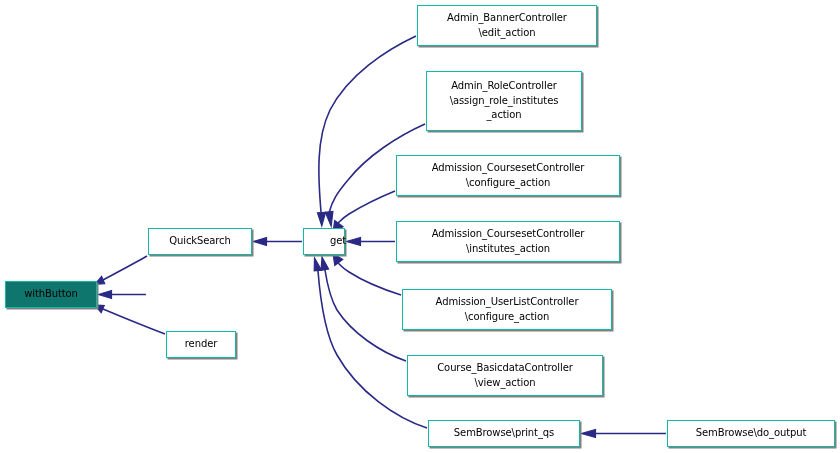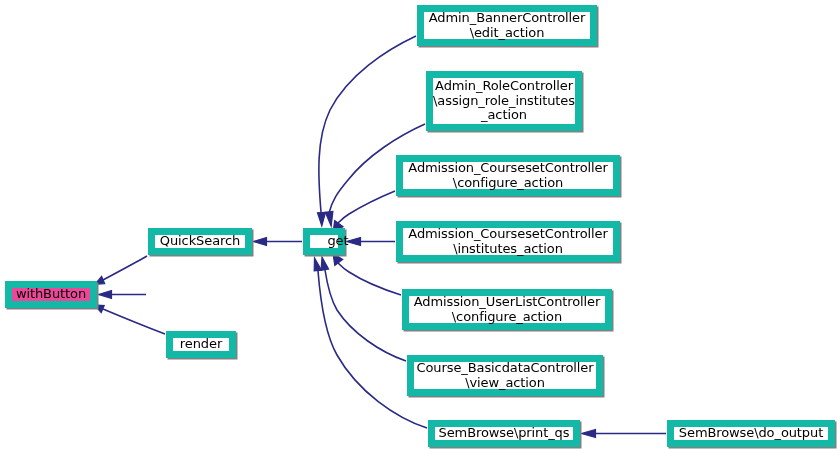--- a/index.html
+++ b/index.html
@@ -23,37 +23,37 @@
     position: absolute;
     top: 0;
     left: 0;
     width: 840px;
     height: 453px;
     display: block;
   }
   .node-box {
     position: absolute;
     box-sizing: border-box;
-    border: 7px solid #14b8a6;
+    border: 1px solid #14b8a6;
     background: #ffffff;
     box-shadow: 1.5px 1.5px 0 0 #808080;
     display: flex;
     align-items: center;
     justify-content: center;
     text-align: center;
     color: #000000;
     font-family: "DejaVu Sans", sans-serif;
-    font-size: 13px;
+    font-size: 10px;
     line-height: 14.5px;
     white-space: pre;
     letter-spacing: -0.1px;
     cursor: pointer;
   }
   .node-box.highlight {
-    background: #ec4899;
+    background: #0f766e;
   }
   .node-label {
     display: block;
     padding: 0 4px;
   }
 </style>
 </head>
 <body>
 
 <div id="graph-root">

